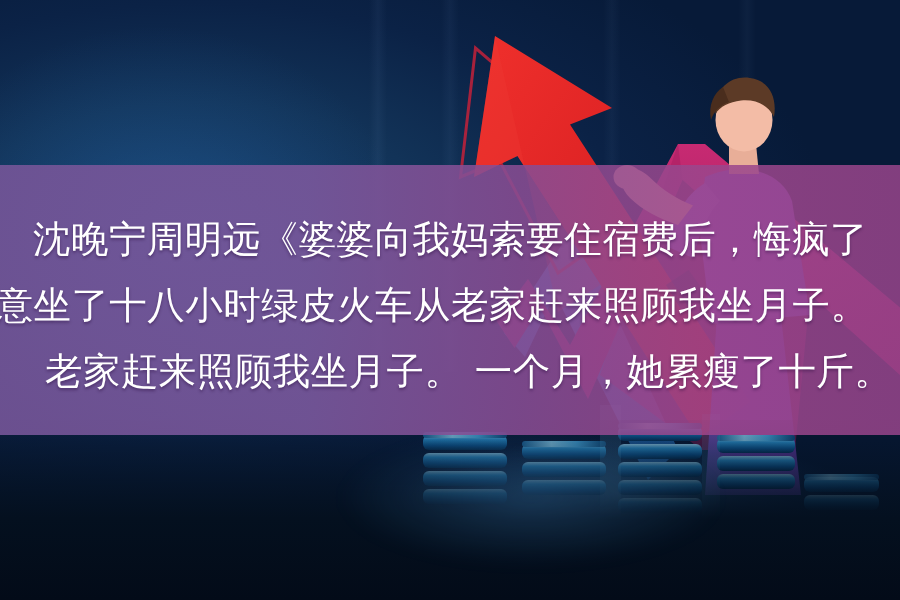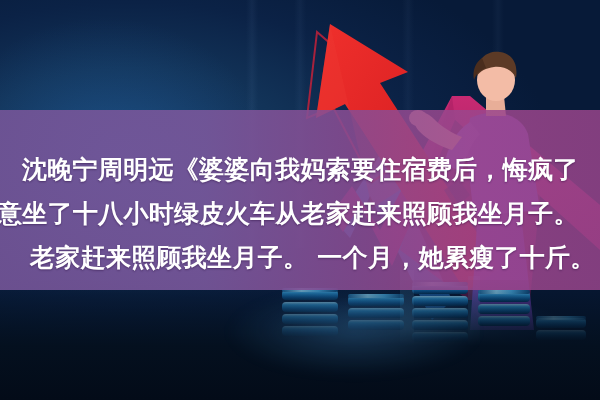--- a/index.html
+++ b/index.html
@@ -73,24 +73,23 @@
         rgba(150,68,138,.86) 100%);
   }
 
   
   .caption-text {
     position: absolute;
     left: 0; right: 12px;
     top: 110px;
     height: 180px;
     color: #ffffff;
-    font-weight: bold;
+    font-weight: normal;
     letter-spacing: .3px;
     text-shadow: 0 1px 2px rgba(40,10,60,.45);
-    margin-top: 10px;
   }
   .line {
     position: absolute;
     white-space: nowrap;
     font-size: 25px;
     line-height: 32px;
   }
   .line1 { top: 34px; left: 22px; }
   .line2 { top: 78px; left: -3px; }
   .line3 { top: 122px; left: 30px; }

